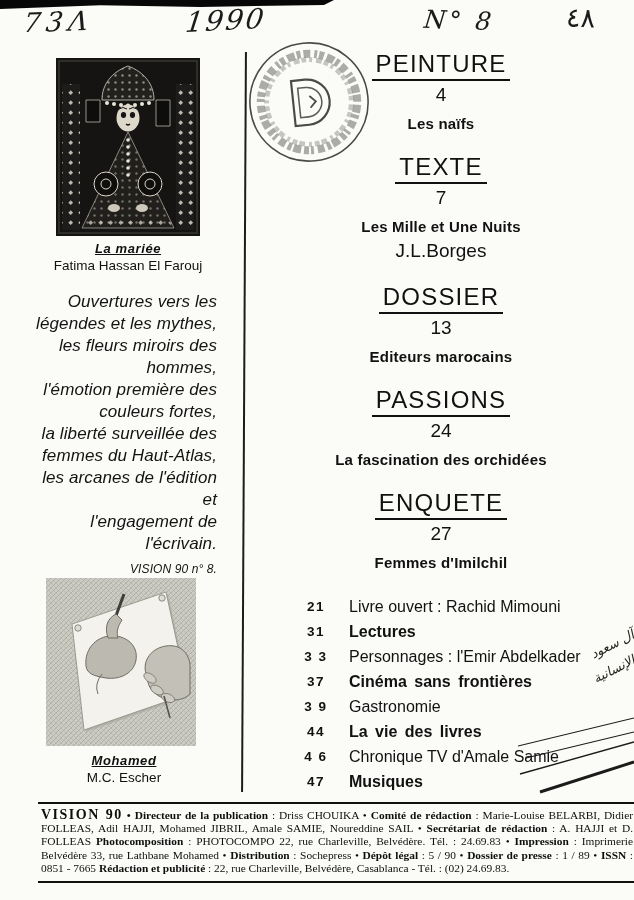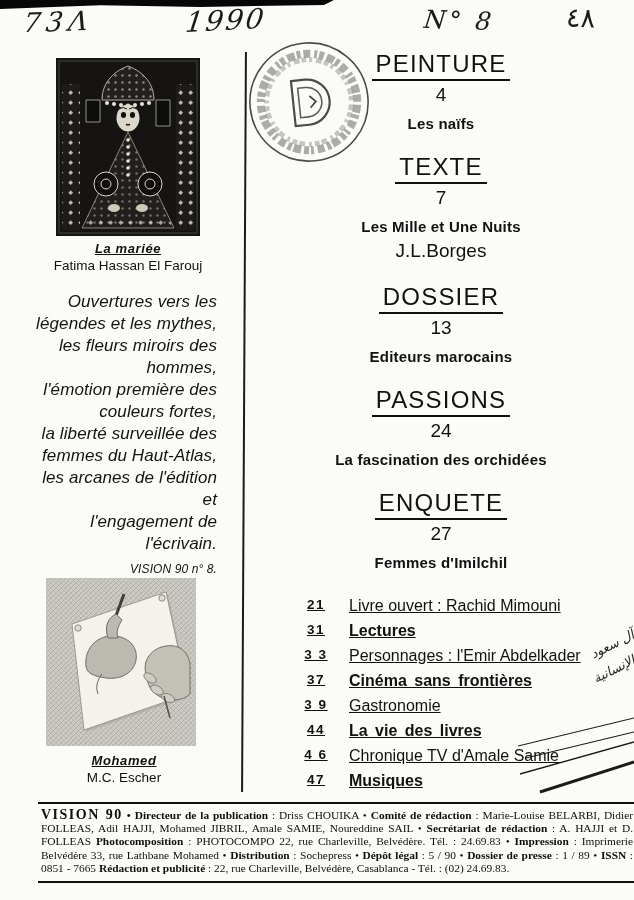--- a/index.html
+++ b/index.html
@@ -39,21 +39,21 @@
 
   
   #toc{position:absolute;left:252px;top:50px;width:378px;text-align:center;}
   .toc-section{margin-bottom:21px;}
   .t-title{display:inline-block;font-size:24px;letter-spacing:1.2px;border-bottom:2px solid #101010;padding:0 4px 1px;}
   .t-page{font-size:19px;margin-top:3px;}
   .t-sub{font-size:15px;font-weight:bold;margin-top:9px;letter-spacing:.2px;}
   .t-author{font-size:19px;margin-top:5px;}
 
   #toc-list{position:absolute;left:298px;top:597px;width:334px;}
-  .li-row{display:flex;align-items:flex-start;height:19px;margin-bottom:6px;text-decoration:underline;}
+  .li-row{display:flex;align-items:center;height:19px;margin-bottom:6px;}
   .li-num{width:36px;text-align:center;font-size:13.5px;font-weight:bold;letter-spacing:1.5px;flex:none;}
   .li-label{margin-left:15px;font-size:16px;white-space:nowrap;}
   .li-label.bold{font-weight:bold;word-spacing:3px;}
 
   
   #arabic-note{position:absolute;left:548px;top:664px;width:230px;transform:rotate(-27deg);transform-origin:left top;
     direction:rtl;text-align:right;font-size:13px;line-height:23px;color:#26261f;
     font-family:"DejaVu Sans",sans-serif;font-style:italic;}
   #strikes{position:absolute;left:518px;top:640px;width:116px;height:170px;}
 

